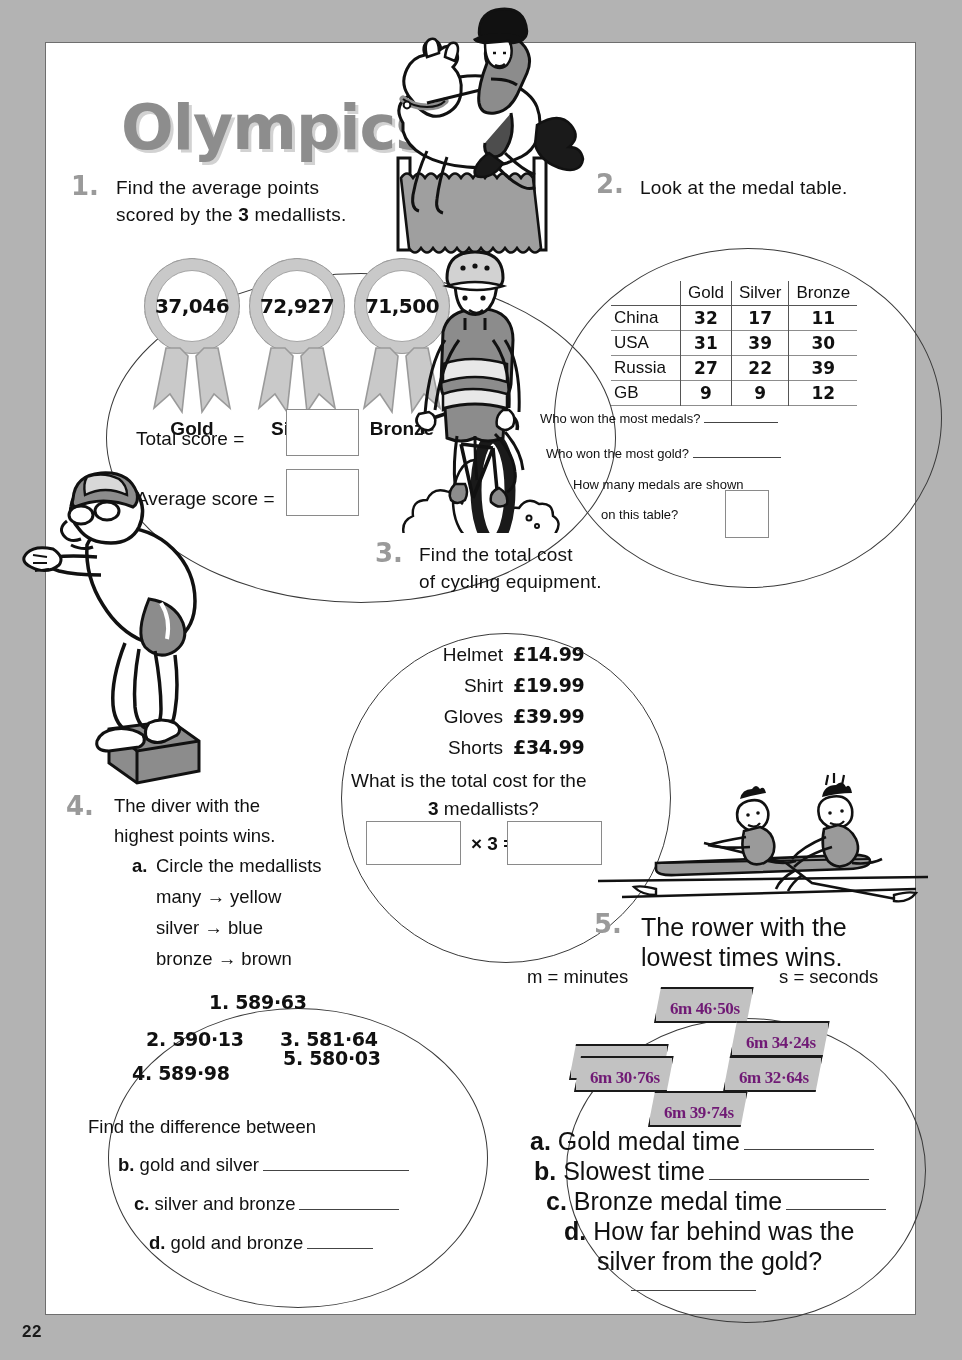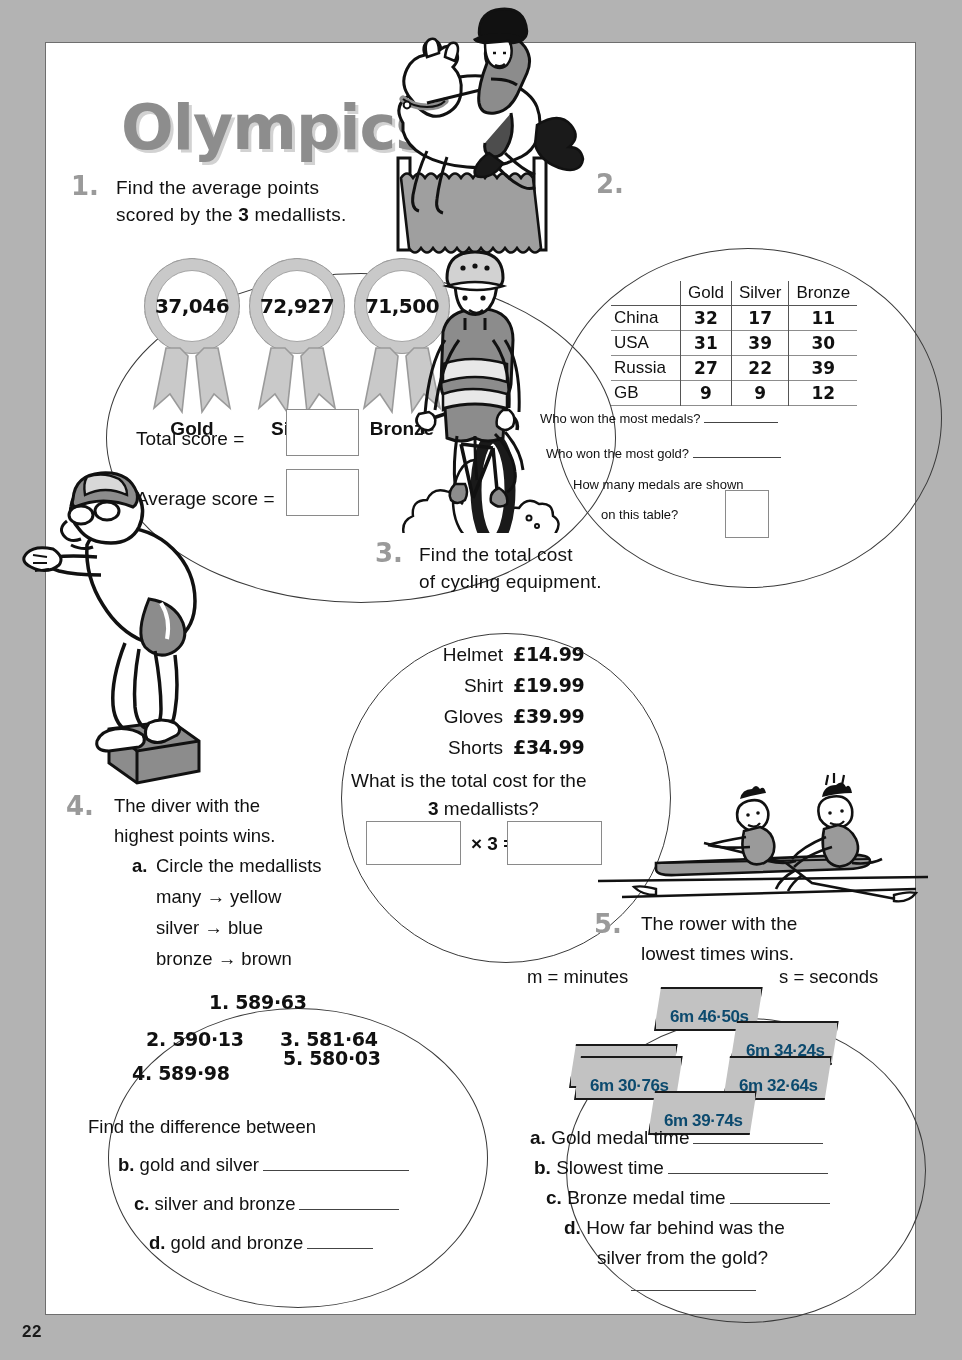--- a/index.html
+++ b/index.html
@@ -185,32 +185,32 @@
     white-space: nowrap;
   }
   .q4line { position: absolute; font-size: 18.5px; color: #111; white-space: nowrap; }
 
   
   #q5-ellipse { left: 520px; top: 975px; width: 360px; height: 305px; }
   .time-chip {
     position: absolute;
     background: #c2c2c2;
     border: 2px solid #1a1a1a;
-    color: #0c4a6e;
+    color: #701a75;
     font-weight: bold;
-    font-family: Liberation Sans, sans-serif;
+    font-family: Liberation Serif, serif;
     font-size: 17px;
     letter-spacing: -.4px;
-    padding: 18px 12px 2px 14px;
+    padding: 10px 12px 2px 14px;
     white-space: nowrap;
     clip-path: polygon(7px 0, 100% 0, calc(100% - 7px) 100%, 0 100%);
     box-shadow: none;
     text-align: center;
   }
-  .q5line { position: absolute; font-size: 19px; color: #111; white-space: nowrap; }
+  .q5line { position: absolute; font-size: 25px; color: #111; white-space: nowrap; }
   .mslabel { position: absolute; font-size: 18.5px; color: #111; white-space: nowrap; }
 
   
   .illus { position: absolute; }
 </style>
 </head>
 <body>
 
 <div id="page">
 
@@ -424,20 +424,21 @@
       <g fill="#111">
           <circle cx="64" cy="50" r="2.6"></circle>
           <circle cx="82" cy="50" r="2.6"></circle>
         </g>
       <path d="M68,62 q8,6 14,0" fill="none" stroke="#111" stroke-width="2.6"></path>
 
       <path d="M64,70 l0,12 M84,70 l0,12" stroke="#111" stroke-width="3"></path>
     </svg>
 
     <div class="qnum" style="left:550px; top:126px;">2</div>
+    <div class="qtext" style="left:594px; top:131px;">Look at the medal table.</div>
 
     <div class="ellipse" id="q2-ellipse"></div>
 
     <table id="medal-table">
       <thead>
         <tr class="hdr">
           <th></th>
           <th class="vline">Gold</th>
           <th class="vline">Silver</th>
           <th class="vline">Bronze</th>

